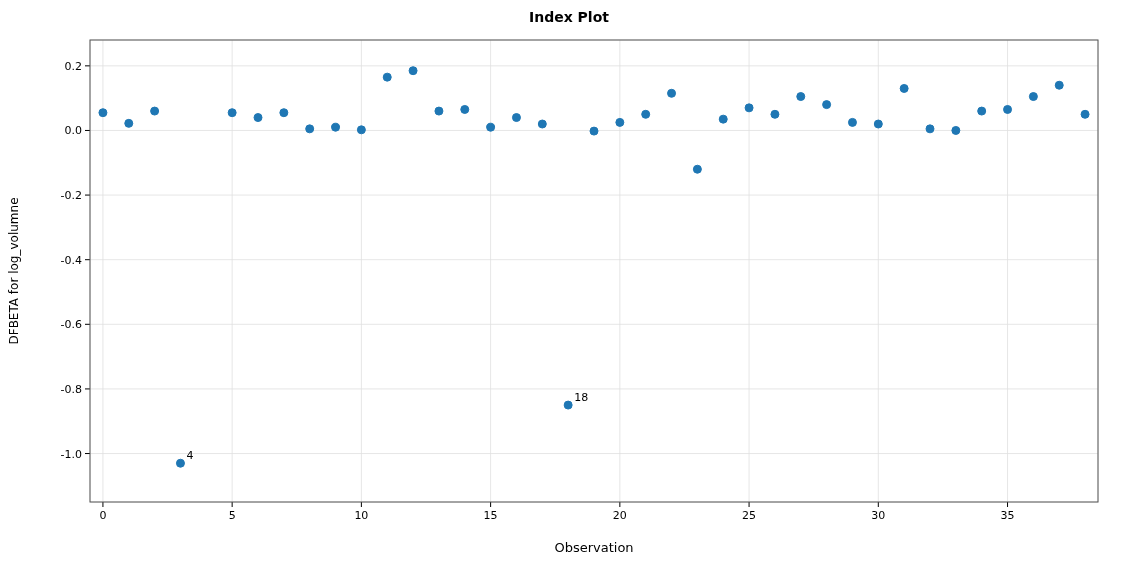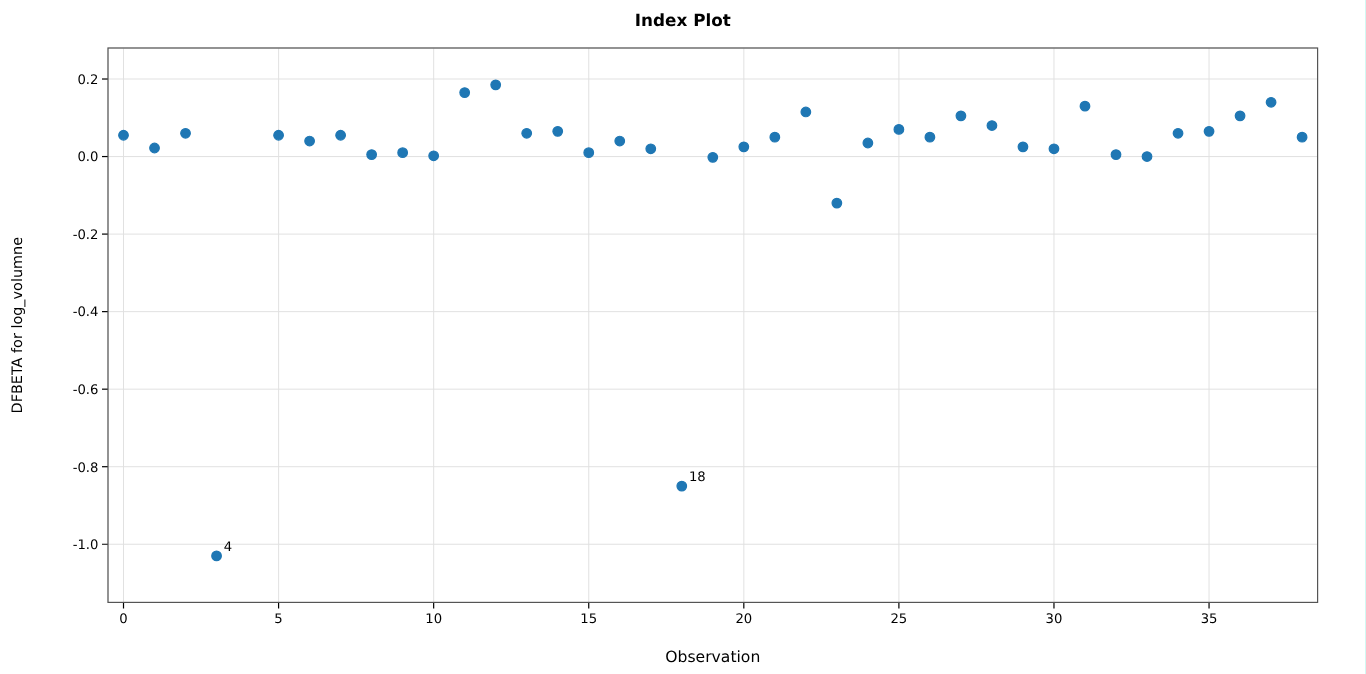--- a/index.html
+++ b/index.html
@@ -7,21 +7,21 @@
       background: #fff;
       font-family: DejaVu Sans, Arial, sans-serif;
       width: 1138px;
       height: 562px;
       overflow: hidden;
     }
     .chart-container {
       width: 1138px;
       height: 562px;
       position: relative;
-      background: #5eead4;
+      background: #84cc16;
     }
     svg {
       width: 1138px;
       height: 562px;
     }
   </style>
 </head>
 <body>
 
 <div class="chart-container">

